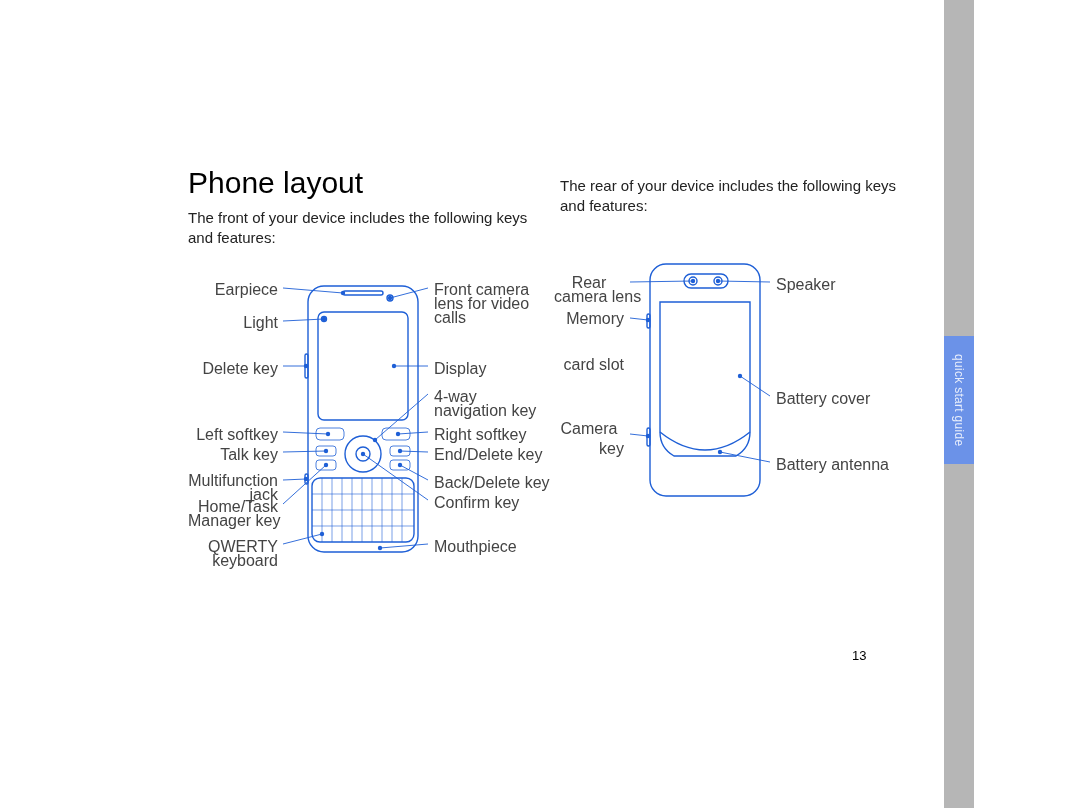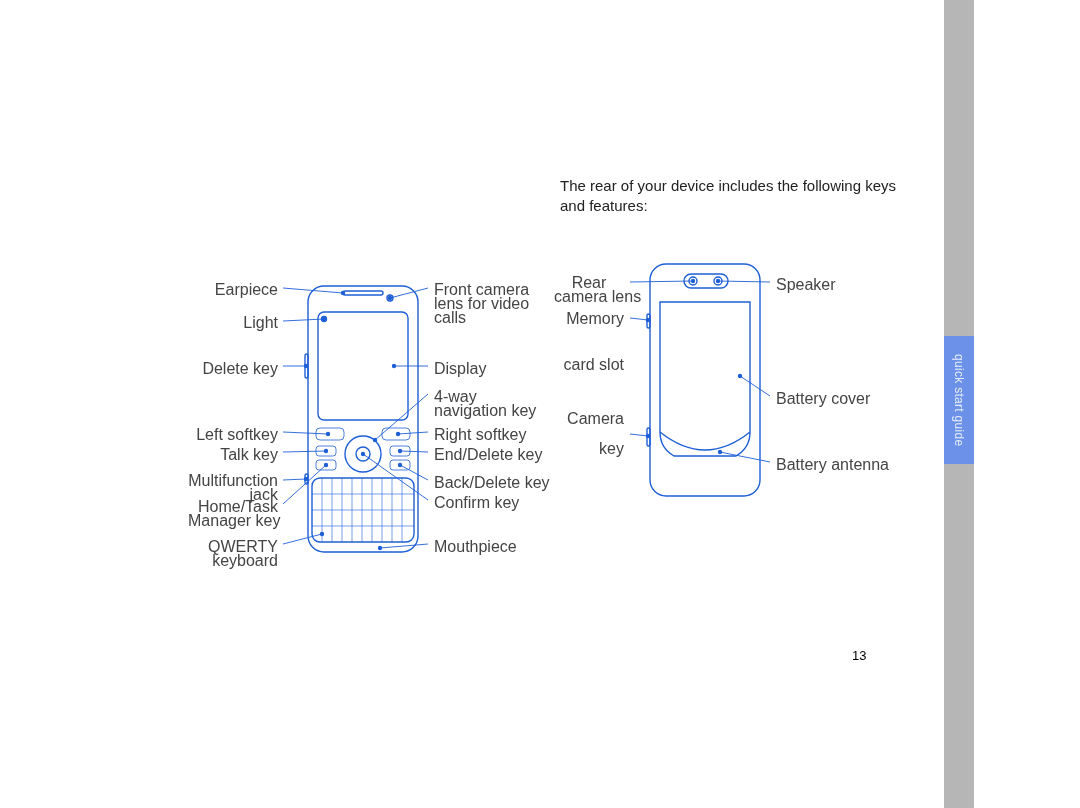--- a/index.html
+++ b/index.html
@@ -30,20 +30,22 @@
 
 <div class="page">
 
   <div class="sidebar-bar"></div>
   <div class="sidebar-bar2"></div>
   <div class="sidebar-tab"></div>
   <div class="sidebar-text">
     <span>quick start guide</span>
   </div>
 
+  <div class="title">Phone layout</div>
+  <div class="intro-left">The front of your device includes the following keys and features:</div>
   <div class="intro-right">The rear of your device includes the following keys and features:</div>
 
   <div class="diagram" style="left:188px;top:276px;width:350px;height:300px;">
     <svg width="350" height="300" viewBox="0 0 350 300">
 
       <rect class="phone-outline phone-fill" x="120" y="10" width="110" height="266" rx="16" ry="16"></rect>
 
       <rect class="phone-outline" x="155" y="15" width="40" height="4" rx="2"></rect>
 
       <circle class="phone-outline" cx="202" cy="22" r="3"></circle>
@@ -177,21 +179,21 @@
       <line class="leader" x1="210" y1="140" x2="180" y2="120"></line>
         <circle class="dot" cx="180" cy="120" r="2.2"></circle>
       <line class="leader" x1="210" y1="206" x2="160" y2="196"></line>
         <circle class="dot" cx="160" cy="196" r="2.2"></circle>
     </svg>
 
     <div class="label l" style="left:-6px;top:18px;width:70px;text-align:center;">Rear</div>
     <div class="label l" style="left:-6px;top:32px;width:70px;">camera lens</div>
     <div class="label l" style="left:-6px;top:54px;width:70px;">Memory</div>
     <div class="label l" style="left:-6px;top:68px;width:70px;margin-top:32px;">card slot</div>
-    <div class="label l" style="left:-6px;top:154px;width:70px;">Camera</div>
+    <div class="label l" style="left:-6px;top:164px;width:70px;text-align:center;">Camera</div>
     <div class="label l" style="left:-6px;top:184px;width:70px;">key</div>
 
     <div class="label r" style="left:216px;top:20px;">Speaker</div>
     <div class="label r" style="left:216px;top:134px;">Battery cover</div>
     <div class="label r" style="left:216px;top:200px;">Battery antenna</div>
   </div>
 
   <div class="pagenum">13</div>
 </div>
 

